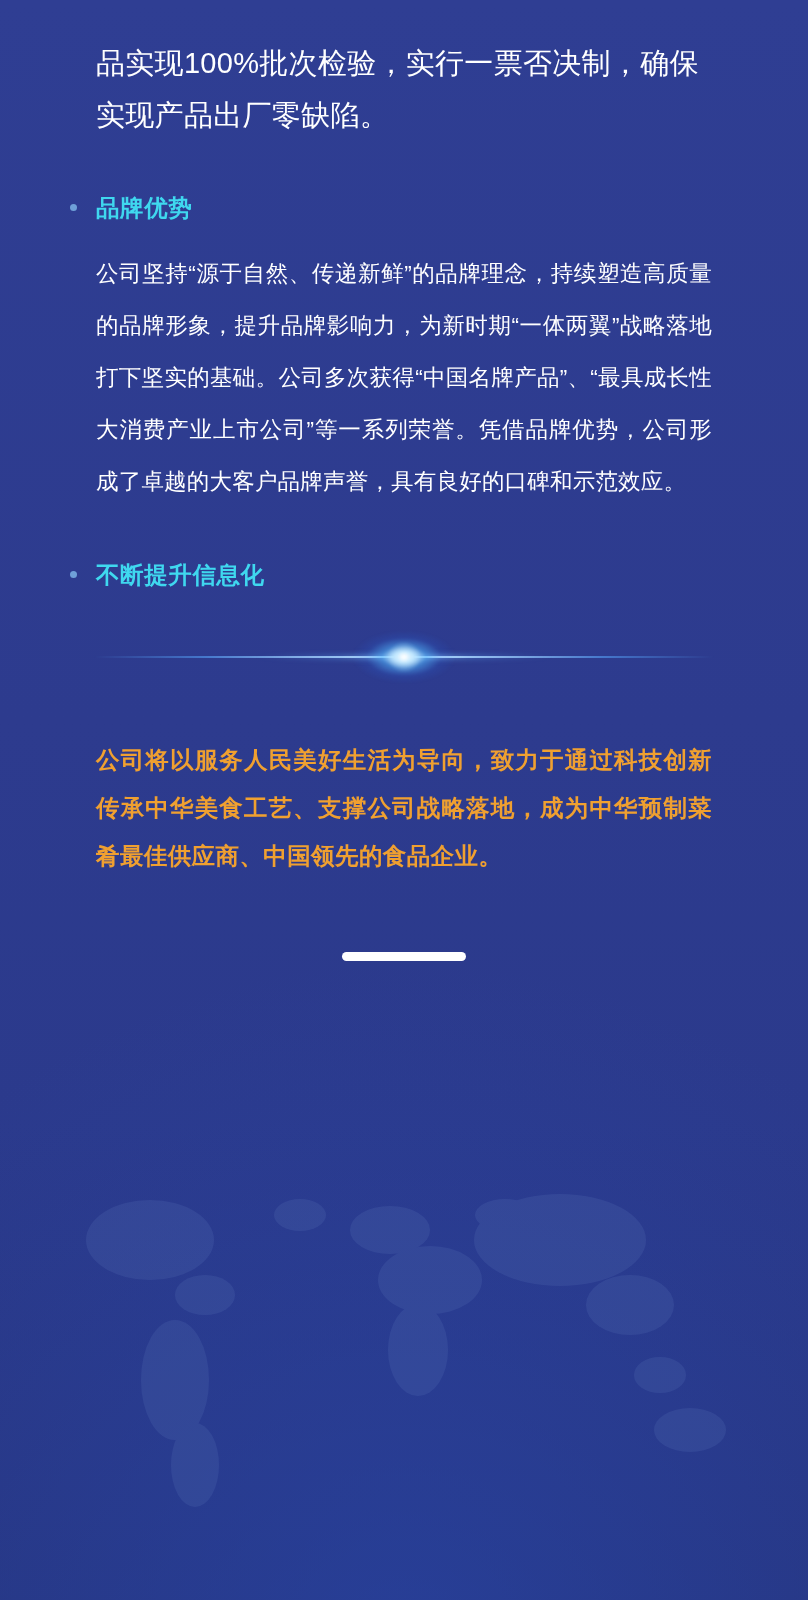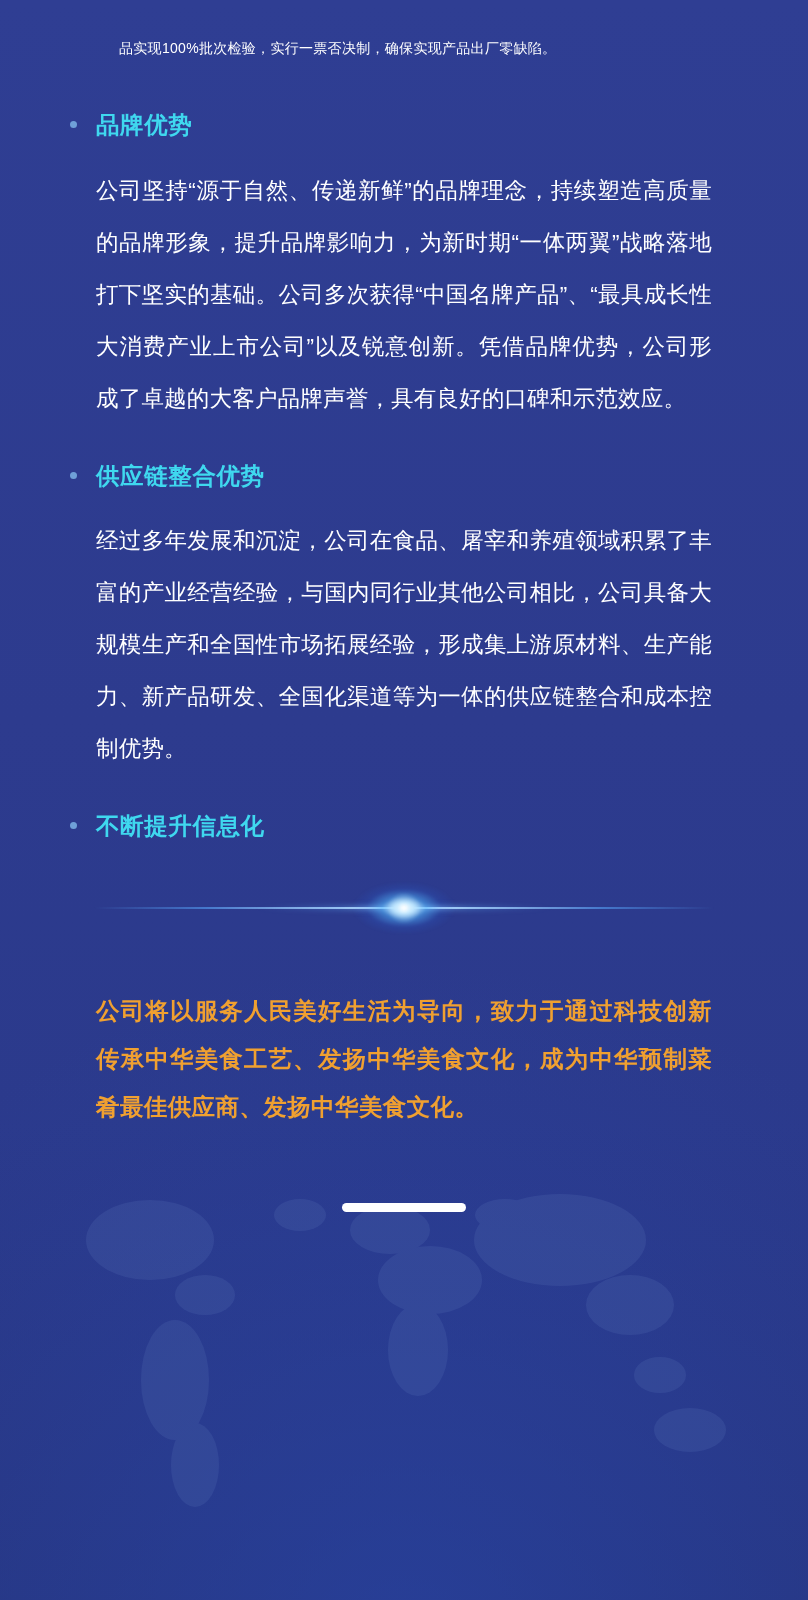--- a/index.html
+++ b/index.html
@@ -35,28 +35,27 @@
   }
 
   .content {
     position: relative;
     z-index: 3;
     padding: 0 96px 0 96px;
   }
 
   .para-top {
     color: #ffffff;
-    font-size: 14px;
+    font-size: 29px;
     line-height: 52px;
     letter-spacing: 0.3px;
     padding-top: 8px;
-    margin-left: 23px;
-  }
-
-  .section { margin-top: 34px; }
+  }
+
+  .section { margin-top: 50px; }
 
   .sec-head {
     position: relative;
     color: #3fd8ef;
     font-size: 23.5px;
     font-weight: bold;
     letter-spacing: 0.6px;
     line-height: 34px;
     margin-bottom: 6px;
   }
@@ -189,46 +188,39 @@
 
 <div class="content">
 
   <p class="para-top">品实现100%批次检验，实行一票否决制，确保实现产品出厂零缺陷。</p>
 
   <div class="section">
     <div class="sec-head">
       <span class="bullet"></span>
       <span>品牌优势</span>
     </div>
-    <p class="sec-body">公司坚持“源于自然、传递新鲜”的品牌理念，持续塑造高质量的品牌形象，提升品牌影响力，为新时期“一体两翼”战略落地打下坚实的基础。公司多次获得“中国名牌产品”、“最具成长性大消费产业上市公司”以及锐意创新。凭借品牌优势，公司形成了卓越的大客户品牌声誉，具有良好的口碑和示范效应。</p>
-  </div>
-
-  <div class="section">
-    <div class="sec-head">
-      <span class="bullet"></span>
-      <span>供应链整合优势</span>
-    </div>
-    <p class="sec-body">经过多年发展和沉淀，公司在食品、屠宰和养殖领域积累了丰富的产业经营经验，与国内同行业其他公司相比，公司具备大规模生产和全国性市场拓展经验，形成集上游原材料、生产能力、新产品研发、全国化渠道等为一体的供应链整合和成本控制优势。</p>
-  </div>
+    <p class="sec-body">公司坚持“源于自然、传递新鲜”的品牌理念，持续塑造高质量的品牌形象，提升品牌影响力，为新时期“一体两翼”战略落地打下坚实的基础。公司多次获得“中国名牌产品”、“最具成长性大消费产业上市公司”等一系列荣誉。凭借品牌优势，公司形成了卓越的大客户品牌声誉，具有良好的口碑和示范效应。</p>
+  </div>
+
 
   <div class="section">
     <div class="sec-head">
       <span class="bullet"></span>
       <span>不断提升信息化</span>
     </div>
   </div>
 
   <div class="flare-wrap">
     <div class="flare-line"></div>
     <div class="flare-line2"></div>
     <div class="flare-core"></div>
     <div class="flare-streak"></div>
   </div>
 
-  <p class="highlight">公司将以服务人民美好生活为导向，致力于通过科技创新传承中华美食工艺、发扬中华美食文化，成为中华预制菜肴最佳供应商、发扬中华美食文化。</p>
+  <p class="highlight">公司将以服务人民美好生活为导向，致力于通过科技创新传承中华美食工艺、支撑公司战略落地，成为中华预制菜肴最佳供应商、中国领先的食品企业。</p>
 
   <div class="logo-area">
     <div class="logo-box">
       <div class="logo-ribbon-top"></div>
 
     </div>
   </div>
 
 </div>
 

